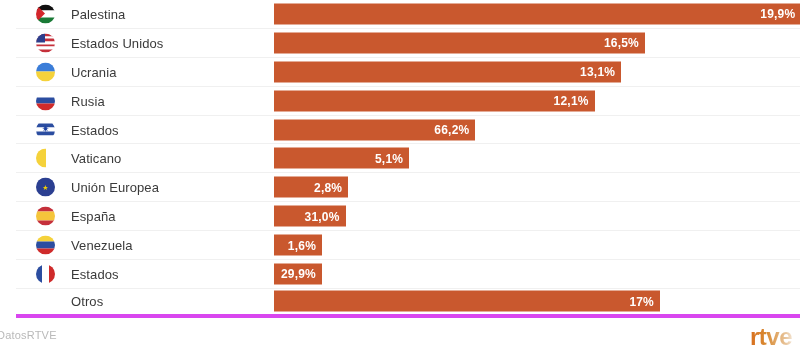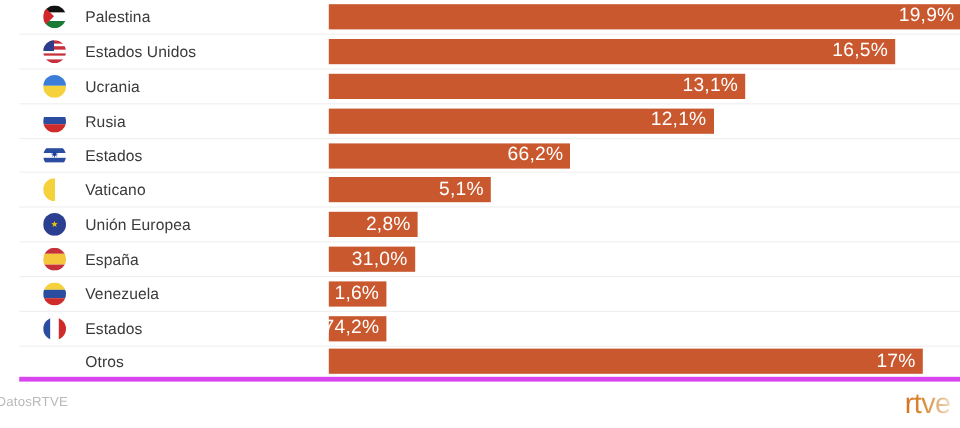--- a/index.html
+++ b/index.html
@@ -87,22 +87,22 @@
     display: flex;
     align-items: center;
     justify-content: flex-end;
     box-sizing: border-box;
     padding-right: 6px;
     min-width: 48px;
   }
 
   .bar-value {
     color: #ffffff;
-    font-size: 16px;
-    font-weight: normal;
+    font-size: 12px;
+    font-weight: bold;
     letter-spacing: 0.2px;
     line-height: 1;
     white-space: nowrap;
   }
 
   .footer {
     position: absolute;
     left: 0;
     bottom: 0;
     width: 800px;
@@ -116,21 +116,21 @@
     font-size: 11px;
     color: #b9b9b9;
     letter-spacing: 0.2px;
   }
 
   .brand-logo {
     position: absolute;
     right: 8px;
     top: 4px;
     font-size: 24px;
-    font-weight: normal;
+    font-weight: bold;
     letter-spacing: -0.5px;
     background: linear-gradient(90deg, #d8701f 0%, #d98b33 40%, #e8c49a 85%, #f2e2cf 100%);
     -webkit-background-clip: text;
     background-clip: text;
     color: transparent;
     font-family: "Liberation Sans", sans-serif;
   }
 
   
   .fl-stripes { position:absolute; inset:0; display:flex; flex-direction:column; }
@@ -190,21 +190,21 @@
               <i style="background:#fff"></i>
               <i style="background:#c5303b"></i>
               <i style="background:#fff"></i>
               <i style="background:#c5303b"></i>
             </span>
             <span class="fl-canton"></span>
           </span>
         </span>
         <span class="row-label">Estados Unidos</span>
         <span class="bar-track">
-          <span class="bar" style="width:472px">
+          <span class="bar" style="width:371px">
             <span class="bar-value">16,5%</span>
           </span>
         </span>
       </div>
       <div class="bar-row">
         <span class="flag-cell">
           <span class="flag">
             <span class="fl-stripes">
               <i style="background:#3b7dd8"></i>
               <i style="background:#f5d23b"></i>
@@ -325,28 +325,28 @@
             <span class="fl-vert">
               <i style="background:#2b4da0"></i>
               <i style="background:#fff"></i>
               <i style="background:#cf2b2b"></i>
             </span>
           </span>
         </span>
         <span class="row-label">Estados</span>
         <span class="bar-track">
           <span class="bar" style="width:48px">
-            <span class="bar-value">74,2%</span>
+            <span class="bar-value">29,9%</span>
           </span>
         </span>
       </div>
       <div class="bar-row">
         <span class="row-label">Otros</span>
         <span class="bar-track">
-          <span class="bar" style="width:495px">
+          <span class="bar" style="width:386px">
             <span class="bar-value">17%</span>
           </span>
         </span>
       </div>
     </div>
 
   <div class="footer">
     <div class="source-text">DatosRTVE</div>
     <div class="brand-logo">rtve</div>
   </div>

